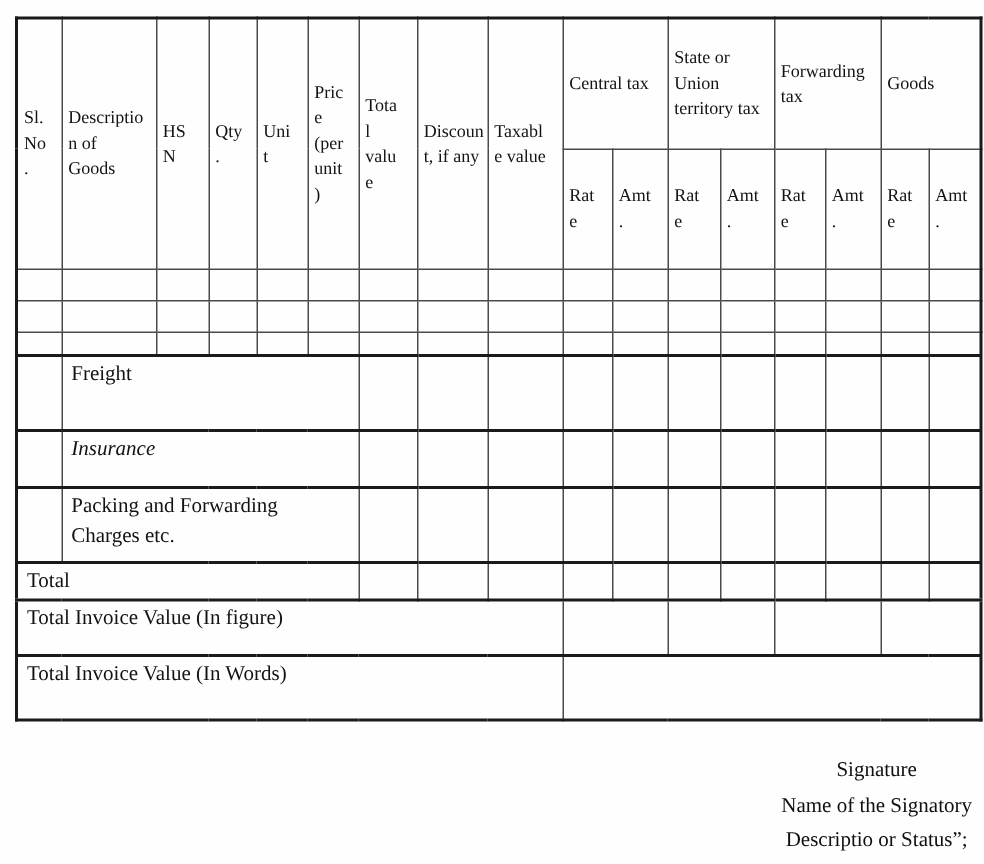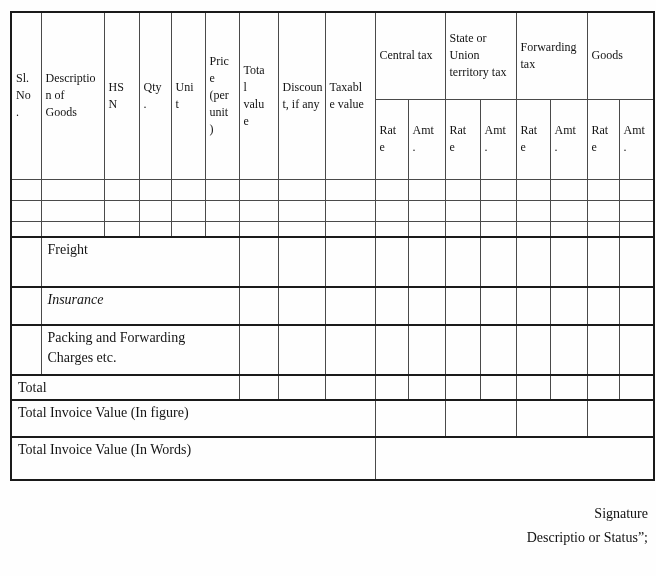--- a/index.html
+++ b/index.html
@@ -31,21 +31,21 @@
   tr.hrow2 { height:80px; }
   tr.re    { height:21px; }
   tr.re3   { height:16px; }
   tr.freight   { height:50px; }
   tr.insurance { height:38px;font-style:italic; }
   tr.packing   { height:50px; }
   tr.totalrow  { height:18px;margin-left:12px; }
   tr.figrow    { height:37px;margin-top:18px; }
   tr.wordsrow  { height:43px; }
   .sig-block {
-    position:absolute; right:8px; top:502px; text-align:right;
+    position:absolute; right:8px; top:502px; text-align:center;
     font-size:14px; line-height:23.5px; color:#101010;
   }
 </style>
 </head>
 <body>
 
 <div class="page">
 
   <table class="inv">
     <colgroup>
@@ -248,16 +248,17 @@
       </tr>
       <tr class="wordsrow thick">
         <td colspan="9" class="label-cell">Total Invoice Value (In Words)</td>
         <td colspan="8"></td>
       </tr>
     </tbody>
   </table>
 
   <div class="sig-block">
     <div>Signature</div>
+    <div>Name of the Signatory</div>
     <div>Descriptio or Status”;</div>
   </div>
 
 </div>
 
 </body></html>

